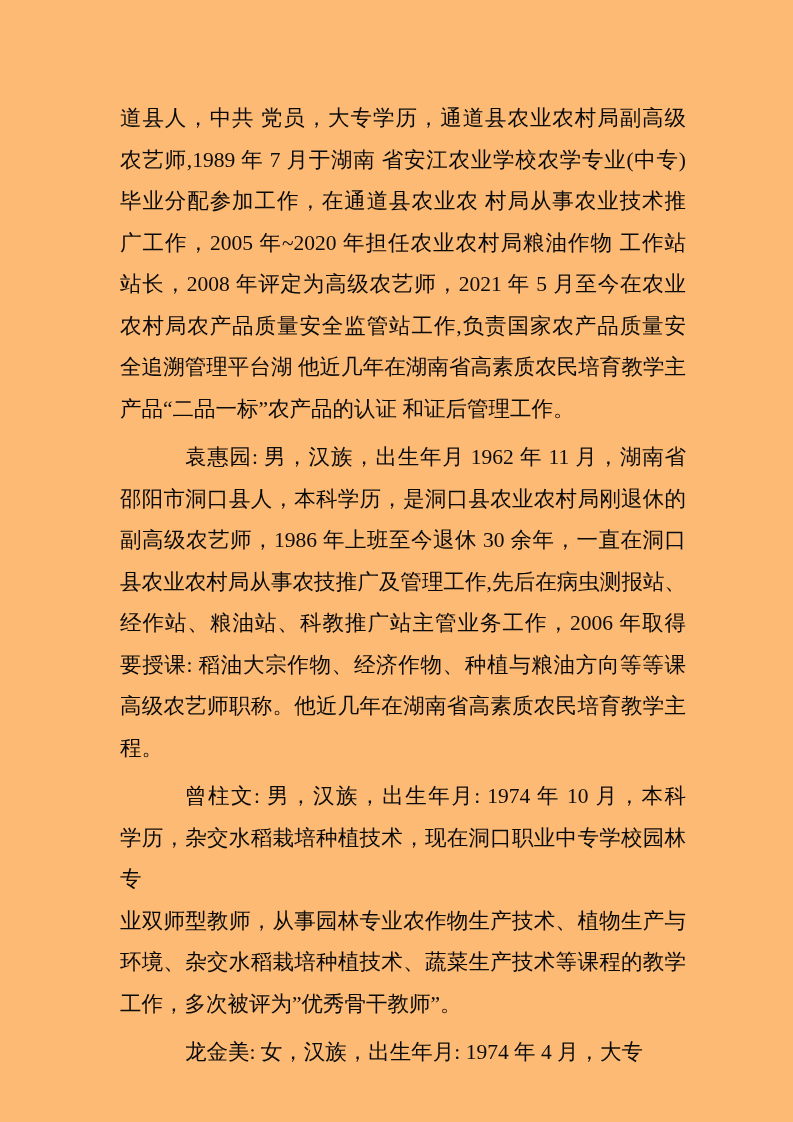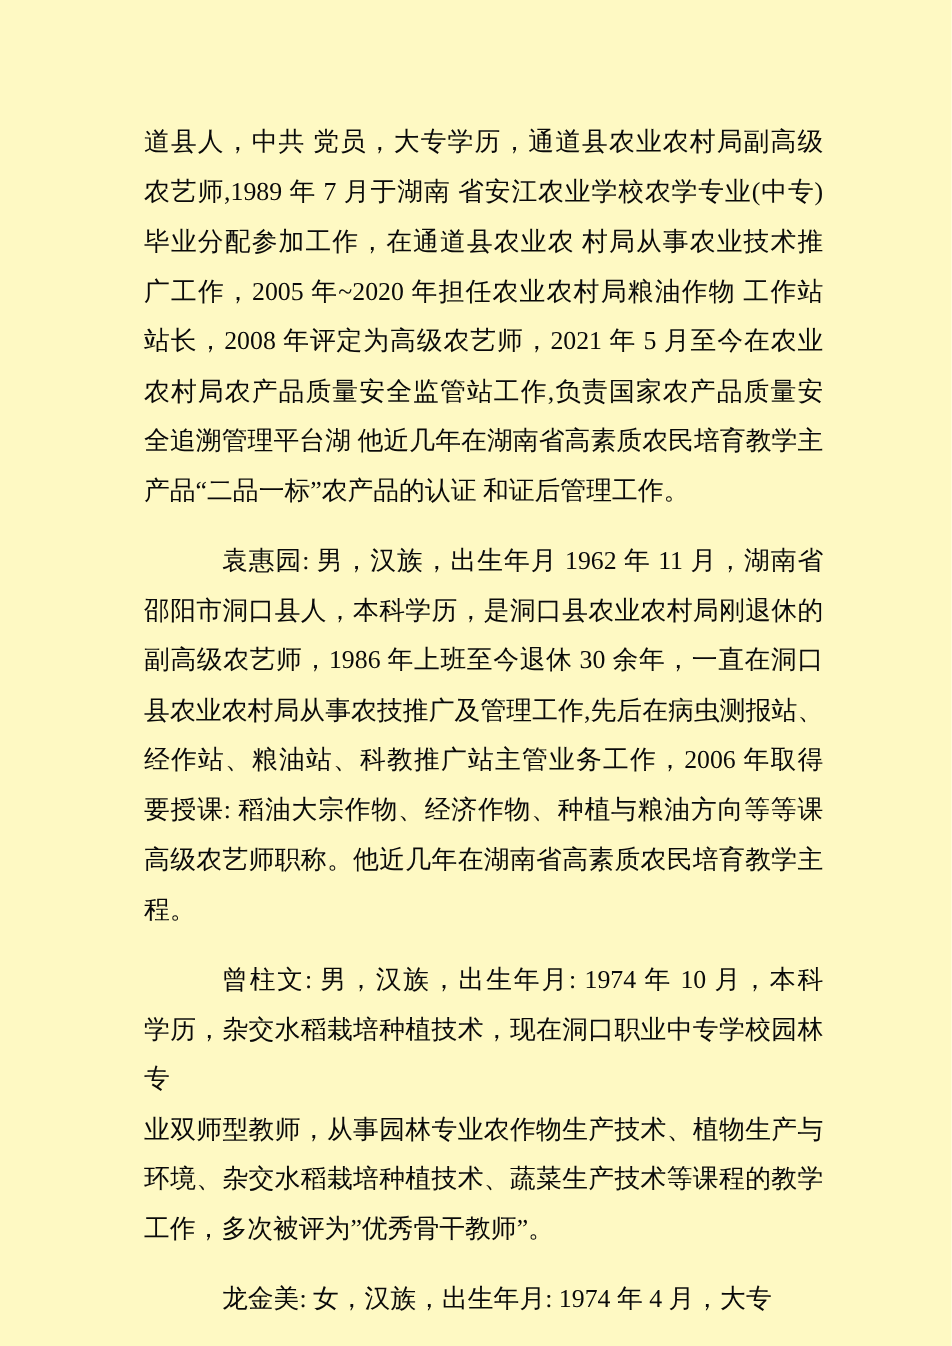--- a/index.html
+++ b/index.html
@@ -1,36 +1,36 @@
 <!DOCTYPE html>
 <html><head>
 <meta charset="utf-8">
 <style>
   html, body { margin: 0; padding: 0; }
   body { background: #ffffff; }
   .page {
     position: relative;
     width: 793px;
     height: 1122px;
-    background: #fef9c3;
+    background: #fdba74;
     overflow: hidden;
   }
   .text-body {
     position: absolute;
     left: 120px;
     top: 98px;
     width: 566px;
     font-family: "Liberation Serif", "DejaVu Serif", serif;
     font-size: 21.5px;
     line-height: 41.5px;
     color: #0a0a0a;
     letter-spacing: 0;
   }
   .para { margin: 0; padding: 0; }
-  .para + .para { margin-top: 17px; }
+  .para + .para { margin-top: 7px; }
   .line {
     text-align: justify;
     text-align-last: justify;
     text-justify: inter-character;
   }
   .line.last {
     text-align: center;
     text-align-last: left;
   }
   .line.indent {

